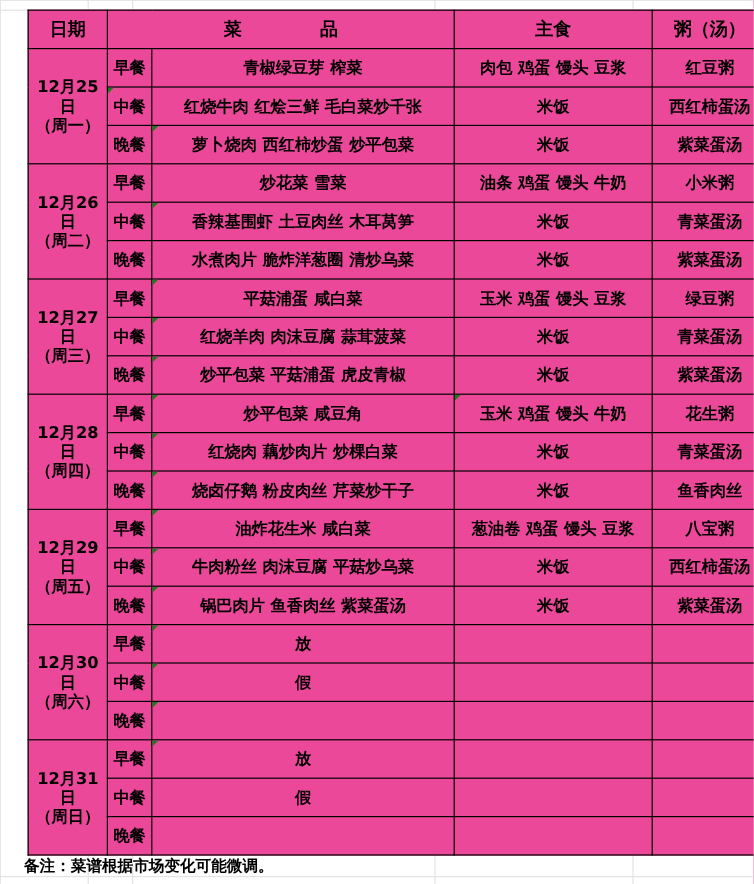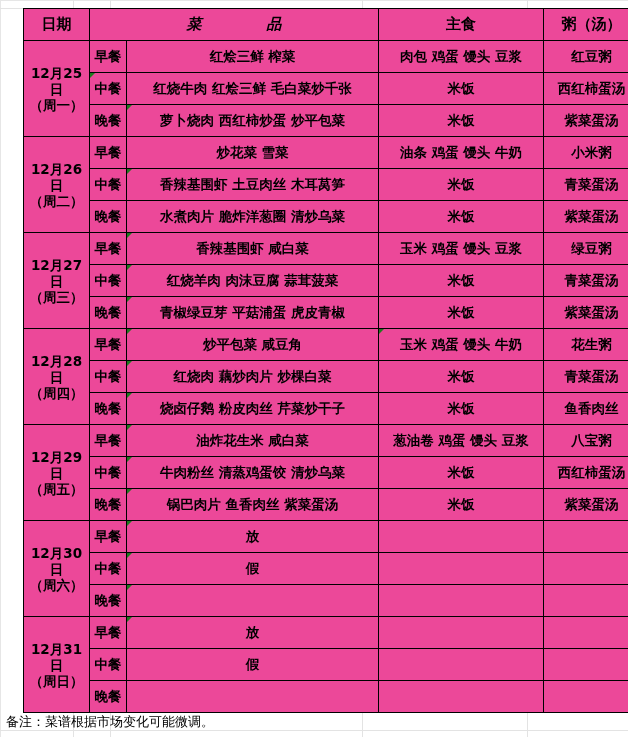--- a/index.html
+++ b/index.html
@@ -41,25 +41,25 @@
   table.menu th { font-size:15px; height:31px; }
   td.date-cell { font-size:14px; line-height:16px; white-space:normal; }
   td.meal { font-size:14px; text-align:left; padding-left:2px;font-family:Liberation Mono, monospace; }
   td.tri::before {
     content:""; position:absolute; left:0; top:0;
     width:0; height:0;
     border-top:5px solid #1e7b1e;
     border-right:5px solid transparent;
   }
   .note {
-    position:absolute; left:6px; top:713px;
-    font-size:13px; font-weight:normal;
+    position:absolute; left:20px; top:713px;
+    font-size:13px; font-weight:bold;
     font-family: "DejaVu Sans", "Liberation Sans", sans-serif;
   }
-  .spaced { letter-spacing:30px; padding-left:30px;font-style:italic; }
+  .spaced { letter-spacing:30px; padding-left:30px; }
 </style>
 </head>
 <body>
 
 <div class="grid-bg">
   <div class="v" style="left:73px"></div>
   <div class="v" style="left:110px"></div>
   <div class="v" style="left:362px"></div>
   <div class="v" style="left:527px"></div>
   <div class="h" style="top:8px"></div>
@@ -83,21 +83,21 @@
     </tr>
   </thead>
   <tbody id="menu-body">
       <tr>
         <td rowspan="3" class="date-cell">
           <div>12月25</div>
           <div>日</div>
           <div>（周一）</div>
         </td>
         <td class="meal">早餐</td>
-        <td>红烩三鲜  榨菜</td>
+        <td>青椒绿豆芽  榨菜</td>
         <td>肉包  鸡蛋  馒头  豆浆</td>
         <td>红豆粥</td>
       </tr>
       <tr>
         <td class="meal tri">中餐</td>
         <td>红烧牛肉  红烩三鲜  毛白菜炒千张</td>
         <td>米饭</td>
         <td>西红柿蛋汤</td>
       </tr>
       <tr>
@@ -129,33 +129,33 @@
         <td>米饭</td>
         <td>紫菜蛋汤</td>
       </tr>
       <tr>
         <td rowspan="3" class="date-cell">
           <div>12月27</div>
           <div>日</div>
           <div>（周三）</div>
         </td>
         <td class="meal">早餐</td>
-        <td class="tri">香辣基围虾  咸白菜</td>
+        <td class="tri">平菇浦蛋  咸白菜</td>
         <td>玉米  鸡蛋  馒头  豆浆</td>
         <td>绿豆粥</td>
       </tr>
       <tr>
         <td class="meal">中餐</td>
         <td class="tri">红烧羊肉  肉沫豆腐  蒜茸菠菜</td>
         <td>米饭</td>
         <td>青菜蛋汤</td>
       </tr>
       <tr>
         <td class="meal">晚餐</td>
-        <td class="tri">青椒绿豆芽  平菇浦蛋  虎皮青椒</td>
+        <td class="tri">炒平包菜  平菇浦蛋  虎皮青椒</td>
         <td>米饭</td>
         <td>紫菜蛋汤</td>
       </tr>
       <tr>
         <td rowspan="3" class="date-cell">
           <div>12月28</div>
           <div>日</div>
           <div>（周四）</div>
         </td>
         <td class="meal">早餐</td>
@@ -181,21 +181,21 @@
           <div>日</div>
           <div>（周五）</div>
         </td>
         <td class="meal">早餐</td>
         <td class="tri">油炸花生米  咸白菜</td>
         <td>葱油卷  鸡蛋  馒头  豆浆</td>
         <td>八宝粥</td>
       </tr>
       <tr>
         <td class="meal">中餐</td>
-        <td class="tri">牛肉粉丝  清蒸鸡蛋饺  清炒乌菜</td>
+        <td class="tri">牛肉粉丝  肉沫豆腐  平菇炒乌菜</td>
         <td>米饭</td>
         <td>西红柿蛋汤</td>
       </tr>
       <tr>
         <td class="meal">晚餐</td>
         <td class="tri">锅巴肉片  鱼香肉丝  紫菜蛋汤</td>
         <td>米饭</td>
         <td>紫菜蛋汤</td>
       </tr>
       <tr>

